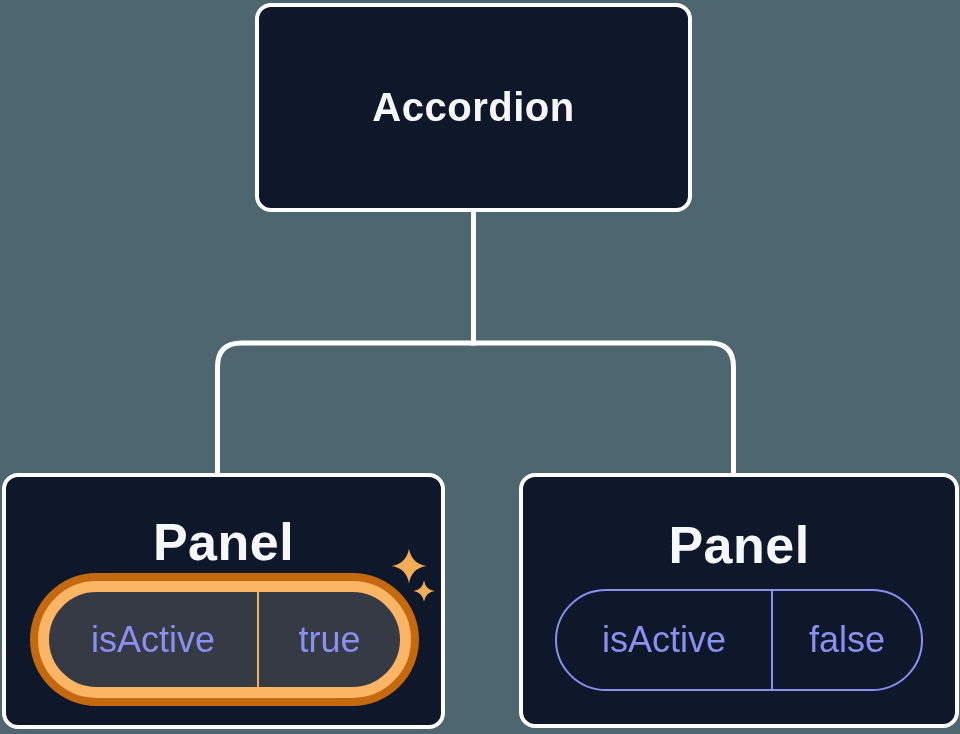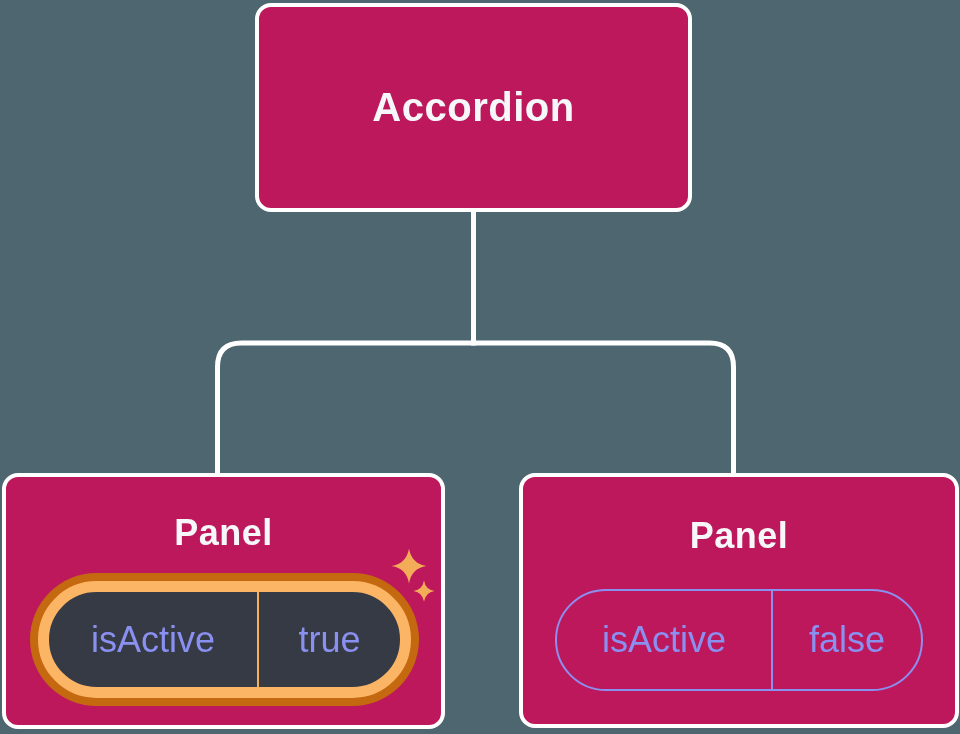--- a/index.html
+++ b/index.html
@@ -21,21 +21,21 @@
   svg.overlay {
     position: absolute;
     left: 0; top: 0;
     width: 960px; height: 734px;
     pointer-events: none;
   }
 
   .node {
     position: absolute;
     box-sizing: border-box;
-    background: #be185d;
+    background: #0f172a;
     border: 4px solid #ffffff;
     border-radius: 16px;
   }
   #accordion-node {
     left: 255px; top: 3px;
     width: 437px; height: 209px;
     display: flex;
     align-items: center;
     justify-content: center;
   }
@@ -51,21 +51,21 @@
   .node-title {
     color: #f6f7f9;
     font-size: 40px;
     font-weight: 600;
     letter-spacing: 0.5px;
   }
   .panel-title {
     position: absolute;
     text-align: center;
     color: #f6f7f9;
-    font-size: 36px;
+    font-size: 52px;
     font-weight: 600;
     letter-spacing: 0.5px;
   }
   #panel-title-left  { left: 2px;   top: 512px; width: 443px; }
   #panel-title-right { left: 519px; top: 515px; width: 440px; }
 
   
   #state-pill-active {
     position: absolute;
     left: 38px; top: 581px;

